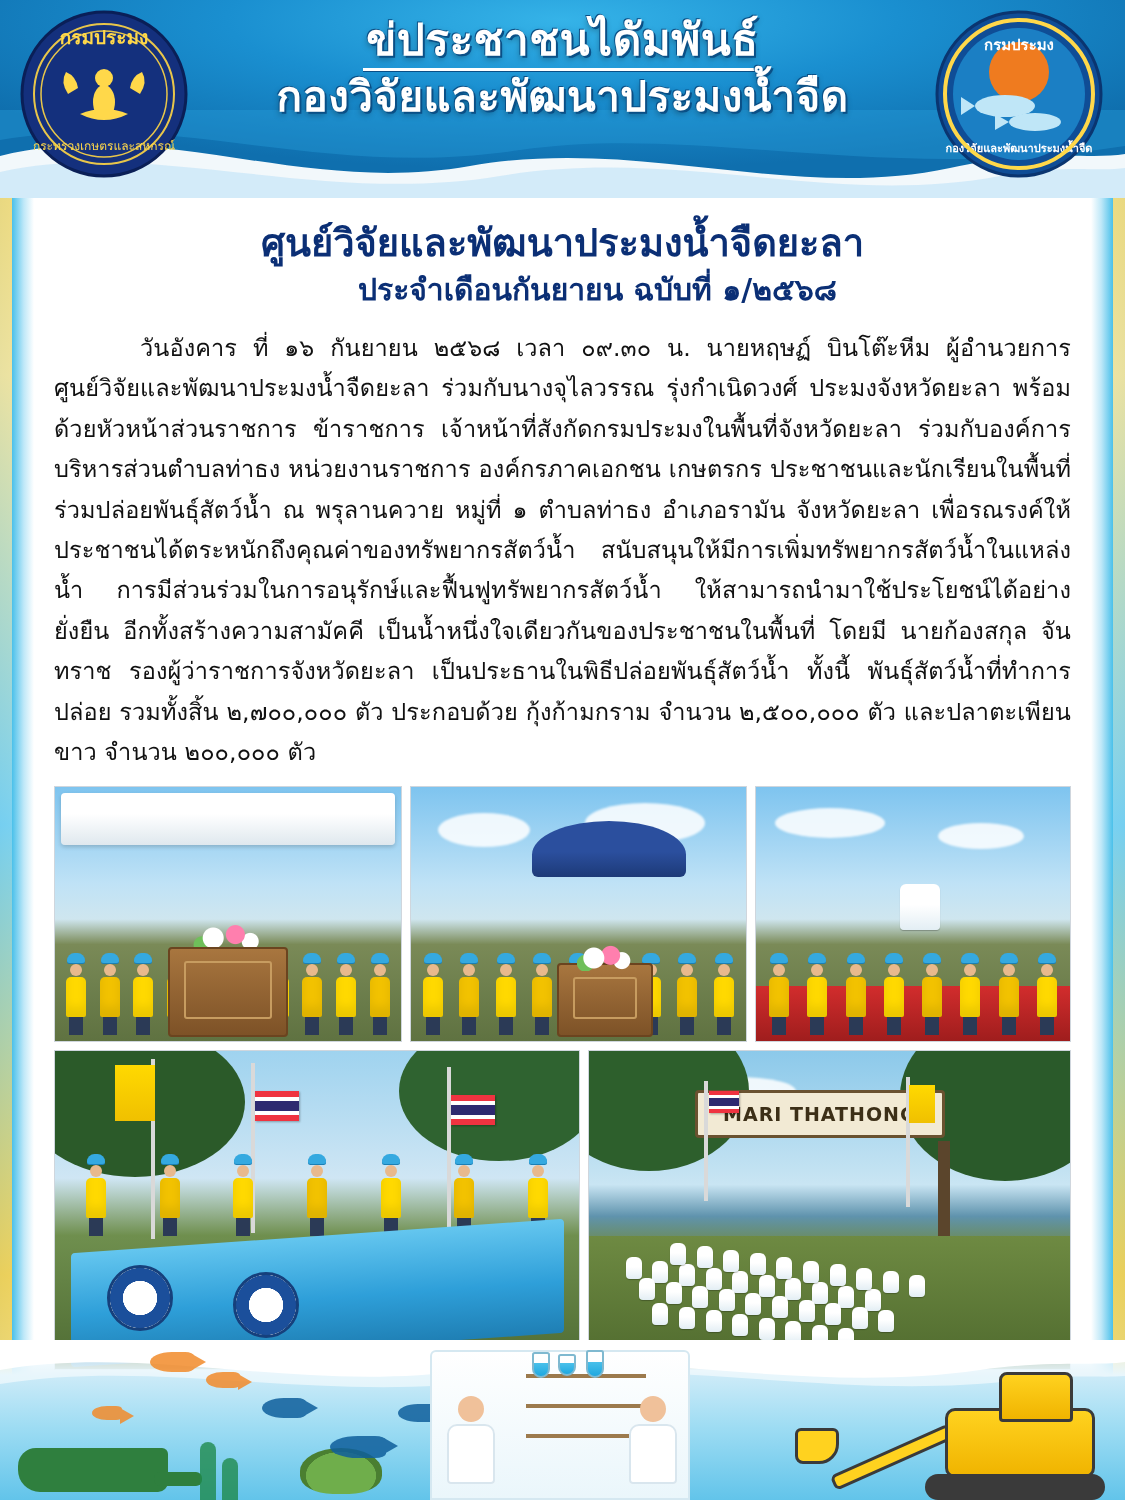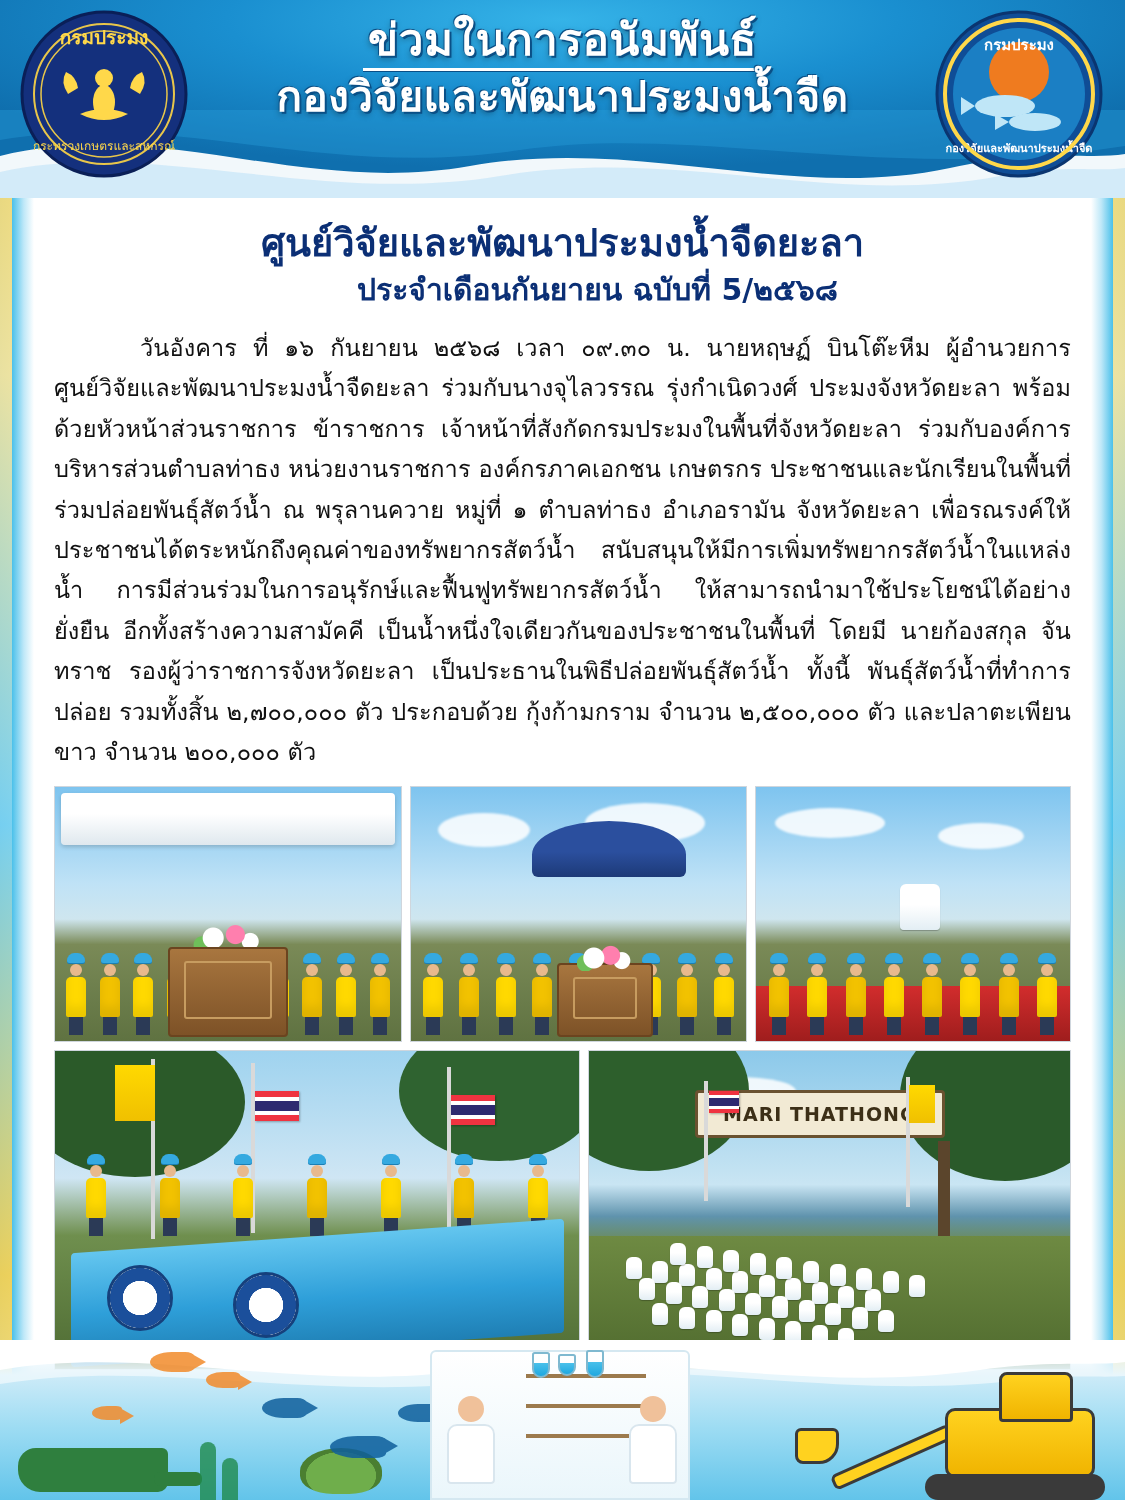--- a/index.html
+++ b/index.html
@@ -407,21 +407,21 @@
           <circle cx="84" cy="68" r="9"></circle>
           <path d="M60 104 q24 -10 48 0 q-24 12 -48 0 Z"></path>
           <path d="M48 84 q-8 -12 -2 -22 q10 4 12 16 Z"></path>
           <path d="M120 84 q8 -12 2 -22 q-10 4 -12 16 Z"></path>
         </g>
         <text x="84" y="140" text-anchor="middle" font-size="12" fill="#ffd84a" font-family="DejaVu Sans, sans-serif">กระทรวงเกษตรและสหกรณ์</text>
       </svg>
     </div>
 
     <div class="header-title-wrap">
-      <div class="title-line1">ข่วมในการอนัมพันธ์</div>
+      <div class="title-line1">ข่ประชาชนไดัมพันธ์</div>
       <div class="title-underline"></div>
       <div class="title-line2">กองวิจัยและพัฒนาประมงน้ำจืด</div>
     </div>
 
     <div class="logo logo-right">
       <svg viewBox="0 0 168 168" width="168" height="168" xmlns="http://www.w3.org/2000/svg">
         <circle cx="84" cy="84" r="82" fill="#0f4d96" stroke="#0a3570" stroke-width="3"></circle>
         <circle cx="84" cy="84" r="66" fill="#1b7fc4"></circle>
         <g fill="#ef7b1f">
           <circle cx="84" cy="62" r="30"></circle>
@@ -434,21 +434,21 @@
         </g>
         <text x="84" y="40" text-anchor="middle" font-size="15" fill="#ffffff" font-family="DejaVu Sans, sans-serif" font-weight="bold">กรมประมง</text>
         <text x="84" y="142" text-anchor="middle" font-size="11" fill="#ffffff" font-family="DejaVu Sans, sans-serif" font-weight="bold">กองวิจัยและพัฒนาประมงน้ำจืด</text>
         <circle cx="84" cy="84" r="74" fill="none" stroke="#ffd84a" stroke-width="4"></circle>
       </svg>
     </div>
   </div>
 
   <div class="doc-head">
     <div class="h1">ศูนย์วิจัยและพัฒนาประมงน้ำจืดยะลา</div>
-    <div class="h2">ประจำเดือนกันยายน ฉบับที่ 5/๒๕๖๘</div>
+    <div class="h2">ประจำเดือนกันยายน ฉบับที่ ๑/๒๕๖๘</div>
   </div>
 
   <div class="body-text">วันอังคาร ที่ ๑๖ กันยายน ๒๕๖๘ เวลา ๐๙.๓๐ น. นายหฤษฏ์ บินโต๊ะหีม ผู้อำนวยการศูนย์วิจัยและพัฒนาประมงน้ำจืดยะลา  ร่วมกับนางจุไลวรรณ รุ่งกำเนิดวงศ์ ประมงจังหวัดยะลา พร้อมด้วยหัวหน้าส่วนราชการ ข้าราชการ เจ้าหน้าที่สังกัดกรมประมงในพื้นที่จังหวัดยะลา ร่วมกับองค์การบริหารส่วนตำบลท่าธง หน่วยงานราชการ องค์กรภาคเอกชน เกษตรกร ประชาชนและนักเรียนในพื้นที่ร่วมปล่อยพันธุ์สัตว์น้ำ ณ พรุลานควาย หมู่ที่ ๑ ตำบลท่าธง อำเภอรามัน จังหวัดยะลา  เพื่อรณรงค์ให้ประชาชนได้ตระหนักถึงคุณค่าของทรัพยากรสัตว์น้ำ สนับสนุนให้มีการเพิ่มทรัพยากรสัตว์น้ำในแหล่งน้ำ การมีส่วนร่วมในการอนุรักษ์และฟื้นฟูทรัพยากรสัตว์น้ำ ให้สามารถนำมาใช้ประโยชน์ได้อย่างยั่งยืน อีกทั้งสร้างความสามัคคี เป็นน้ำหนึ่งใจเดียวกันของประชาชนในพื้นที่ โดยมี นายก้องสกุล จันทราช รองผู้ว่าราชการจังหวัดยะลา เป็นประธานในพิธีปล่อยพันธุ์สัตว์น้ำ ทั้งนี้ พันธุ์สัตว์น้ำที่ทำการปล่อย รวมทั้งสิ้น ๒,๗๐๐,๐๐๐ ตัว ประกอบด้วย กุ้งก้ามกราม จำนวน ๒,๕๐๐,๐๐๐ ตัว และปลาตะเพียนขาว จำนวน ๒๐๐,๐๐๐ ตัว</div>
 
   <div class="photos">
 
     <div class="photo-row r1">
 
       <div class="photo p1">
         <div class="sky"></div>

